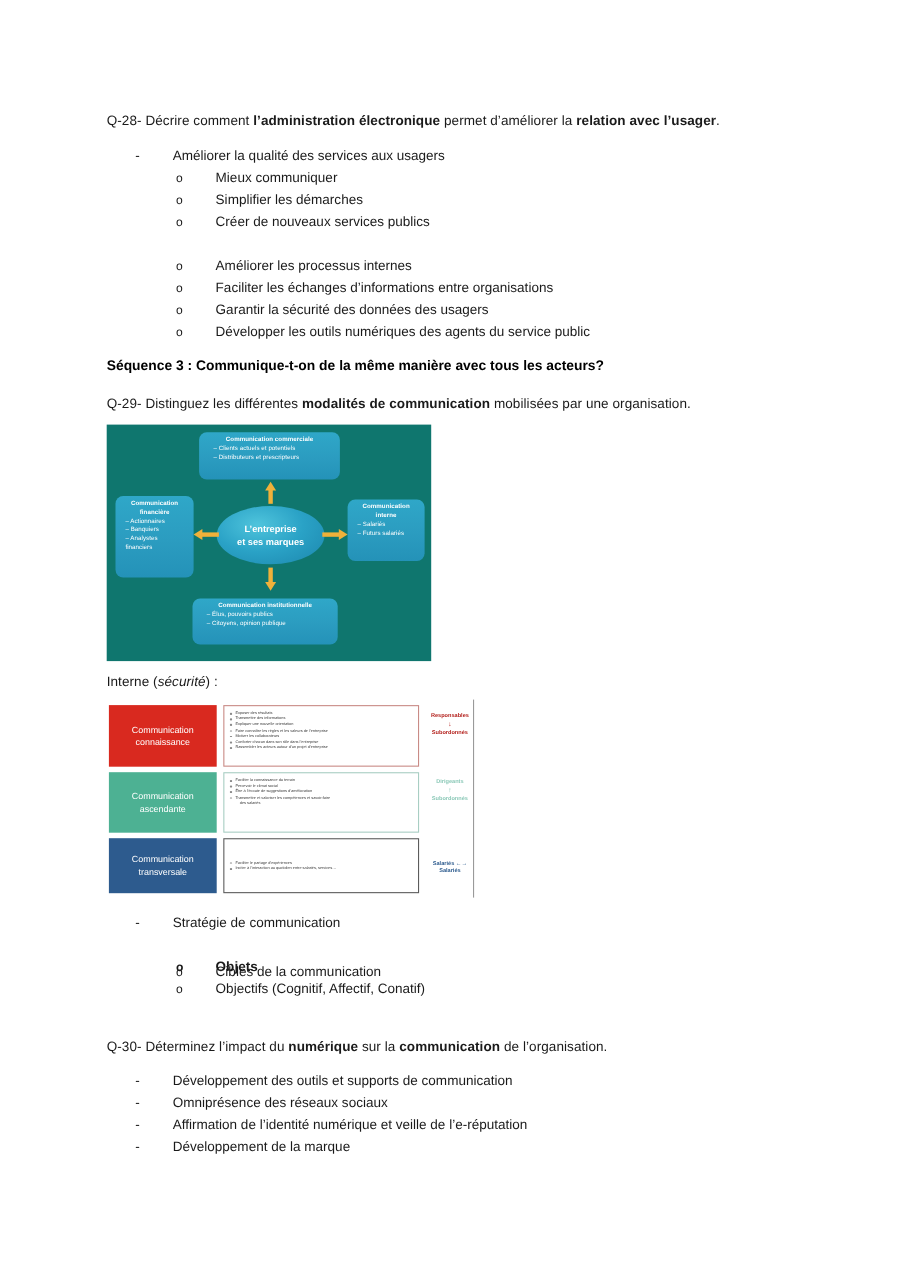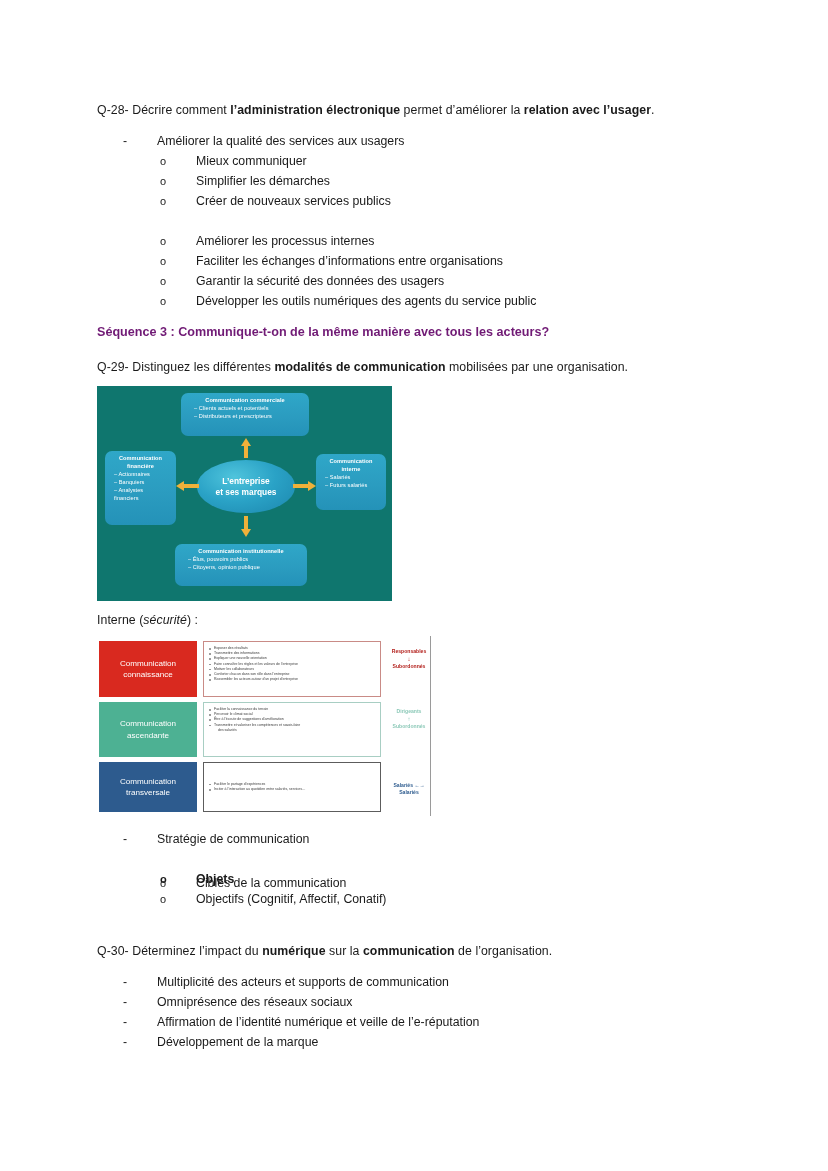--- a/index.html
+++ b/index.html
@@ -20,21 +20,21 @@
     line-height:20.2px;
     color:#1a1a1a;
     letter-spacing:.005em;
     white-space:nowrap;
   }
   .para b { font-weight:bold; }
   .heading {
     position:absolute;
     font-size:12.6px;
     font-weight:bold;
-    color:#701a75;
+    color:#000000;
     white-space:nowrap;
   }
   .dash-item {
     position:absolute;
     font-size:12.3px;
     line-height:20.2px;
     color:#1a1a1a;
     white-space:nowrap;
   }
   .dash-item .mk { display:inline-block; width:34px; }
@@ -302,21 +302,21 @@
   </div>
   <div class="circ-item" style="left:160px; top:889px;">
     <span class="mk">o</span><span>Objectifs (Cognitif, Affectif, Conatif)</span>
   </div>
 
   <div class="para" style="left:97px; top:941px;">
     <span>Q-30- Déterminez l’impact du </span><b>numérique</b><span> sur la </span><b>communication</b><span> de l’organisation.</span>
   </div>
 
   <div class="dash-item" style="left:123px; top:972px;">
-    <span class="mk">-</span><span>Multiplicité des acteurs et supports de communication</span>
+    <span class="mk">-</span><span>Développement des outils et supports de communication</span>
   </div>
   <div class="dash-item" style="left:123px; top:992px;">
     <span class="mk">-</span><span>Omniprésence des réseaux sociaux</span>
   </div>
   <div class="dash-item" style="left:123px; top:1012px;">
     <span class="mk">-</span><span>Affirmation de l’identité numérique et veille de l’e-réputation</span>
   </div>
   <div class="dash-item" style="left:123px; top:1032px;">
     <span class="mk">-</span><span>Développement de la marque</span>
   </div>

